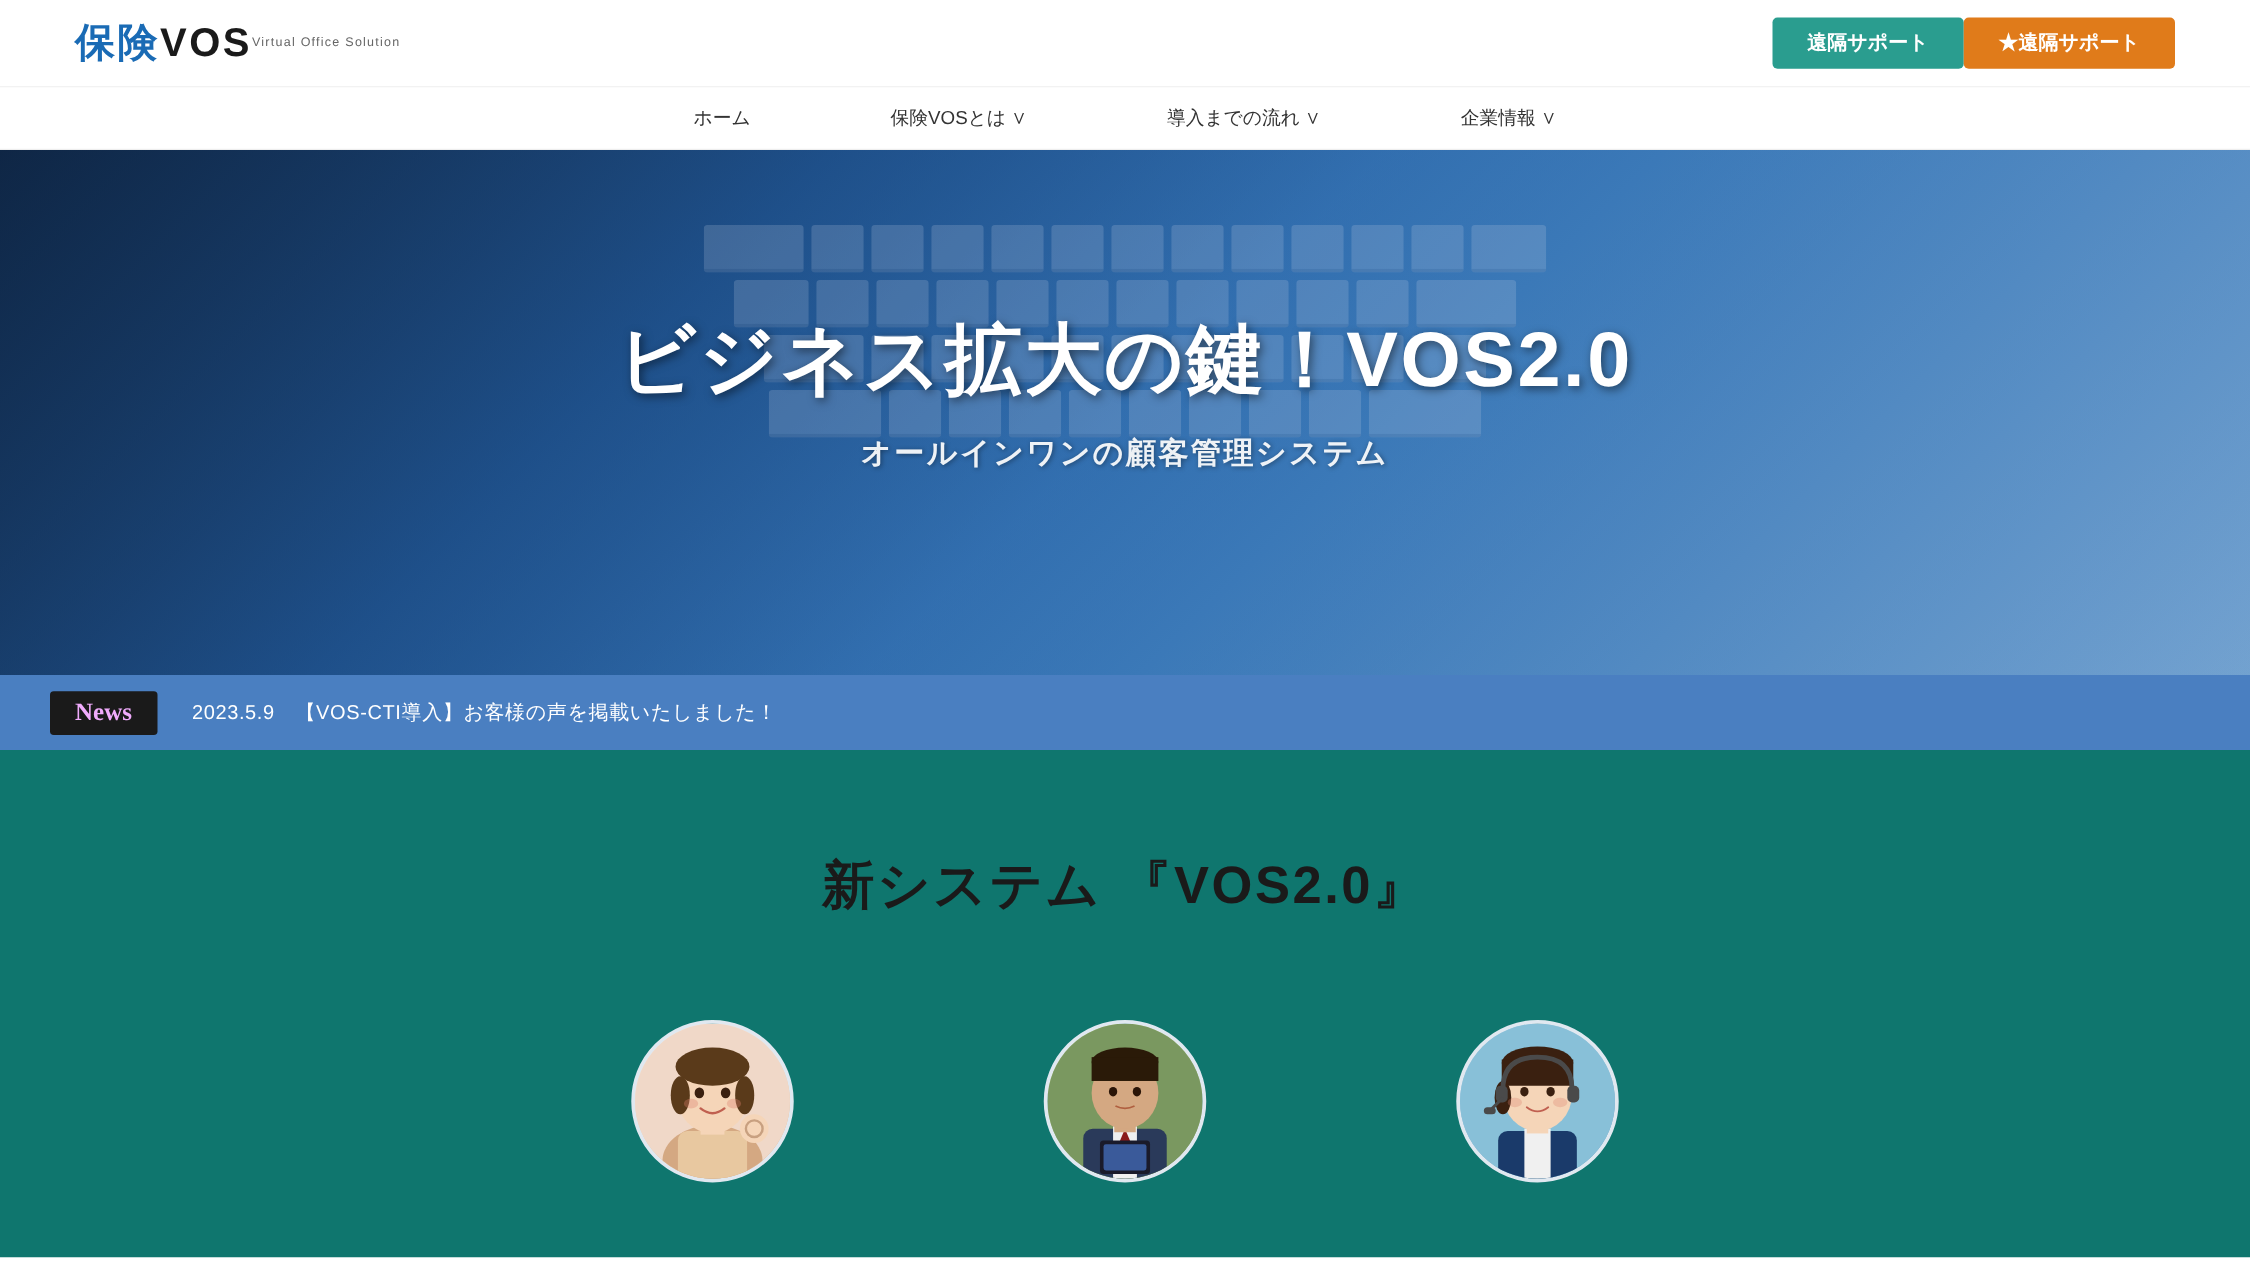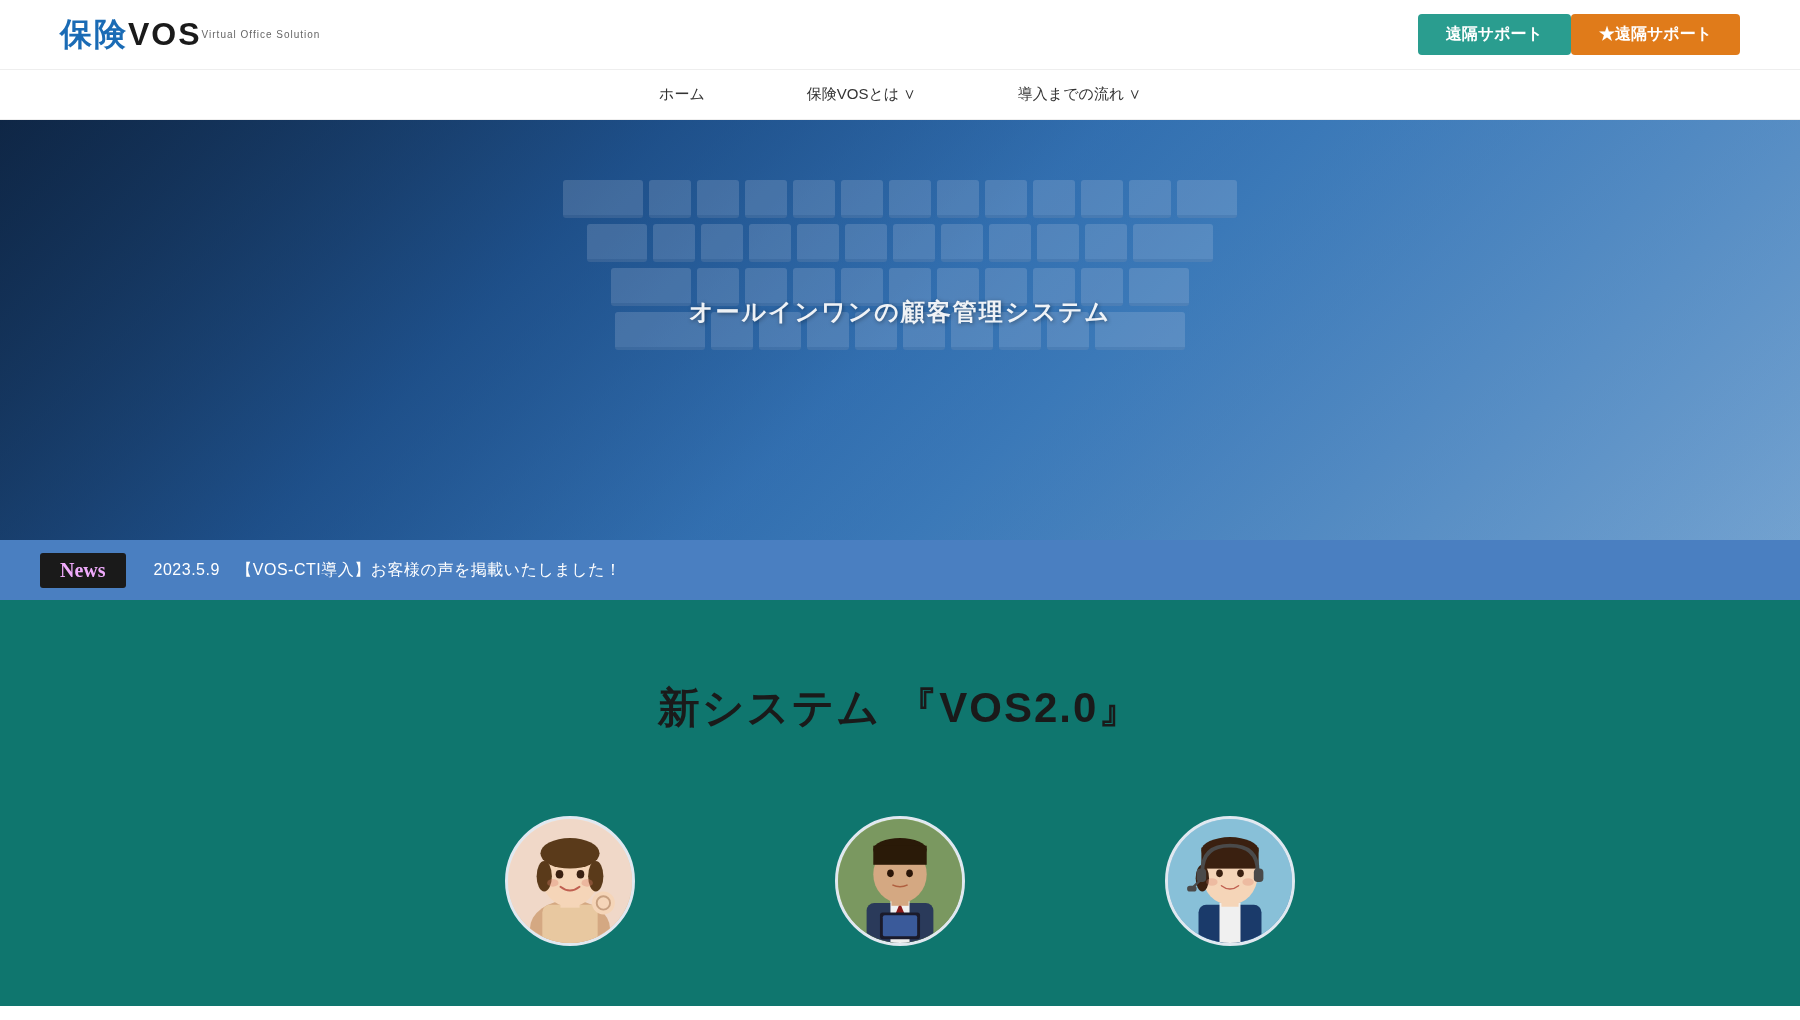--- a/index.html
+++ b/index.html
@@ -53,21 +53,21 @@
       border-radius: 4px;
       cursor: pointer;
       font-weight: bold;
     }
 
     
     .nav {
       display: flex;
       justify-content: center;
       align-items: center;
-      gap: 6px;
+      gap: 16px;
       background: #fff;
       border-bottom: 1px solid #eee;
       height: 50px;
     }
     .nav-item {
       padding: 0 48px;
       font-size: 15px;
       color: #333;
       cursor: pointer;
       height: 50px;
@@ -250,20 +250,21 @@
   <div class="header-buttons">
     <button class="btn-support">遠隔サポート</button>
     <button class="btn-certificate">★遠隔サポート</button>
   </div>
 </header>
 
 <nav class="nav">
   <div class="nav-item">ホーム</div>
   <div class="nav-item">保険VOSとは ∨</div>
   <div class="nav-item">導入までの流れ ∨</div>
+  <div class="nav-item">企業情報 ∨</div>
 </nav>
 
 <section class="hero">
   <div class="hero-bg-visual"></div>
 
   <div class="keyboard-sim">
     <div class="key-row">
       <div class="key wider"></div>
         <div class="key"></div>
         <div class="key"></div>
@@ -312,20 +313,21 @@
         <div class="key"></div>
         <div class="key"></div>
         <div class="key"></div>
         <div class="key"></div>
         <div class="key"></div>
         <div class="key"></div>
         <div class="key wider" style="width:90px;"></div>
     </div>
   </div>
   <div class="hero-content">
+    <h1 class="hero-title">ビジネス拡大の鍵！VOS2.0</h1>
     <p class="hero-subtitle">オールインワンの顧客管理システム</p>
   </div>
 </section>
 
 <div class="news-bar">
   <span class="news-badge">News</span>
   <span class="news-text">2023.5.9　【VOS-CTI導入】お客様の声を掲載いたしました！</span>
 </div>
 
 <main class="section-main">

